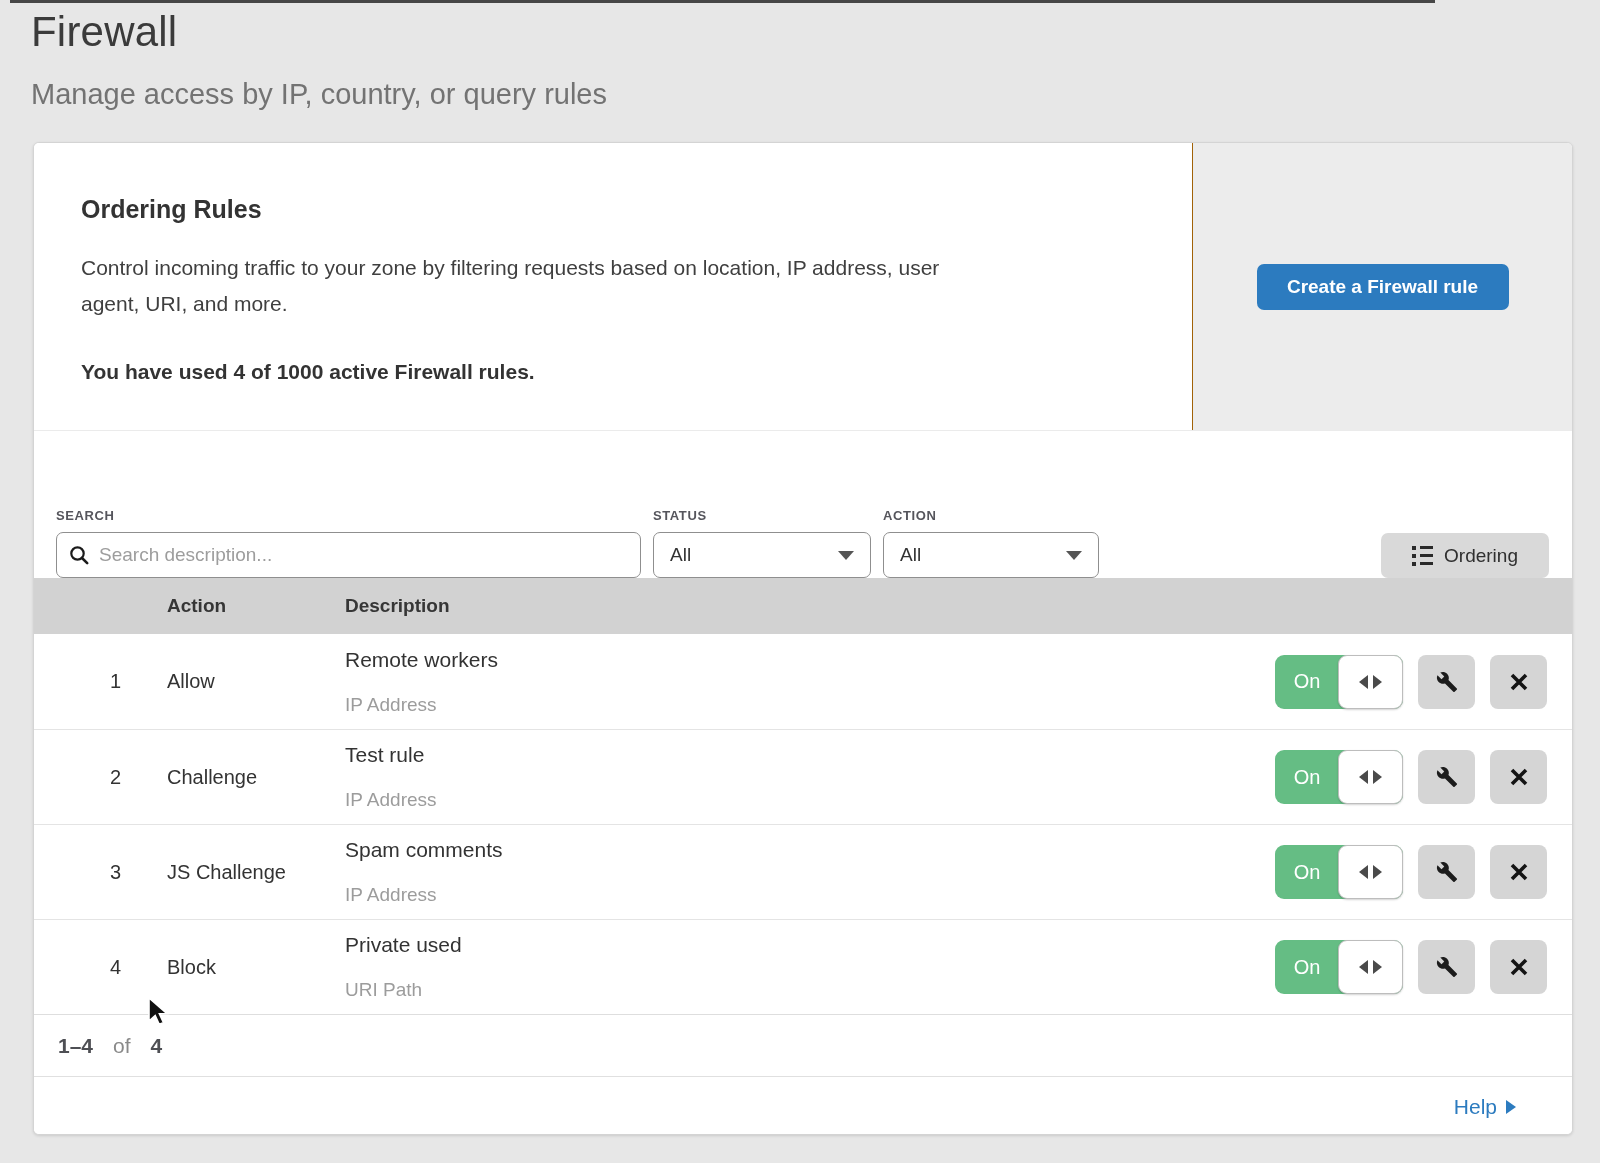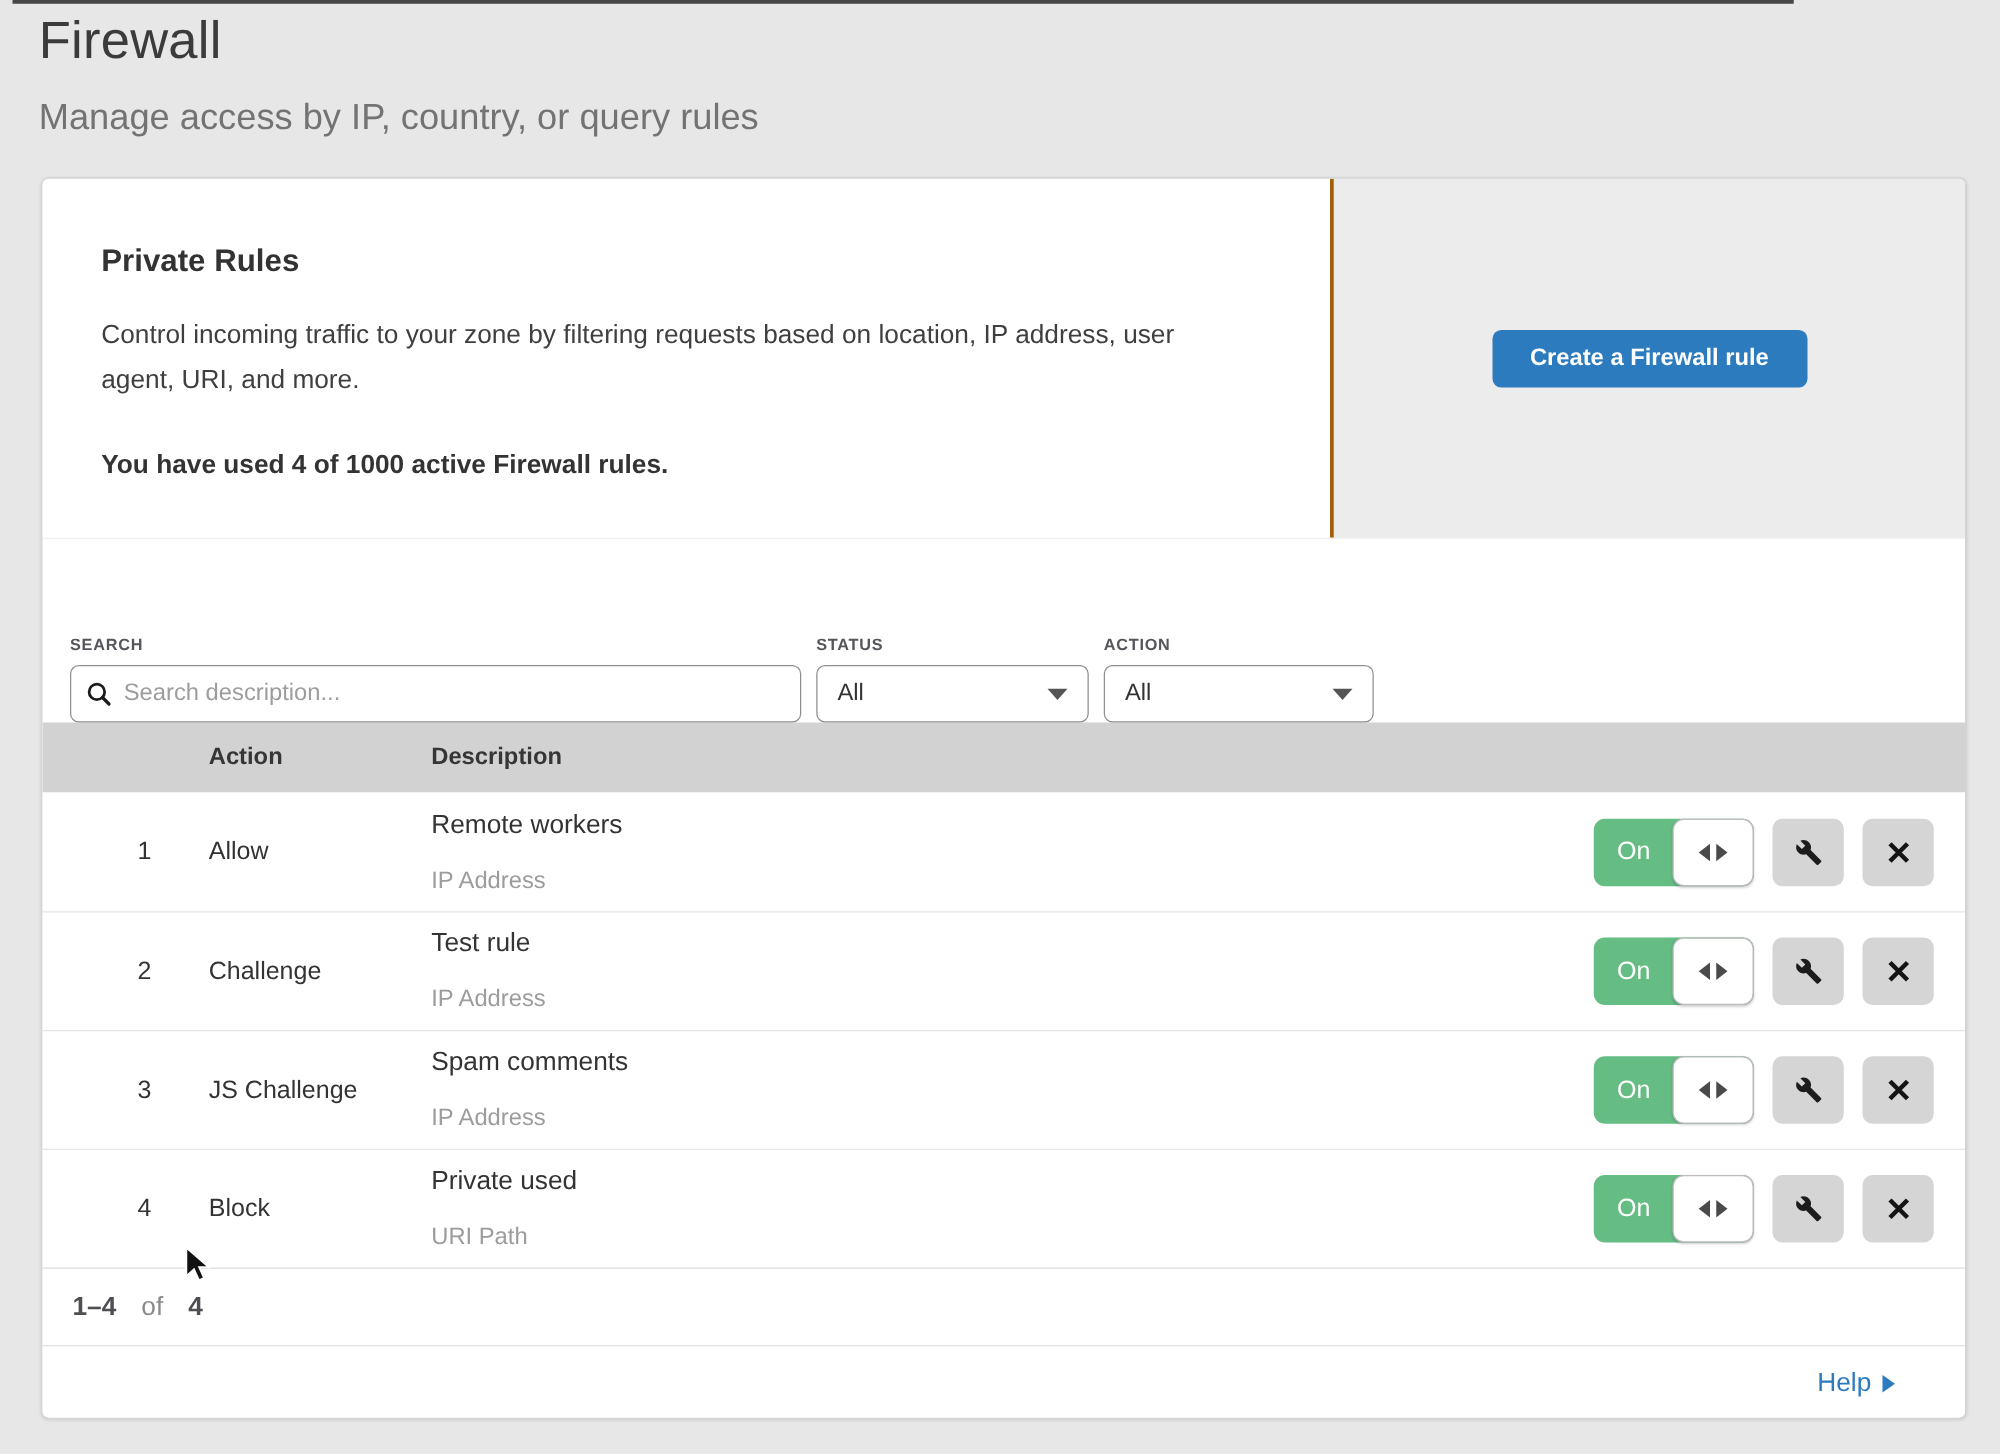--- a/index.html
+++ b/index.html
@@ -30,21 +30,21 @@
     overflow: hidden;
   }
 
   
   .intro { display: flex; height: 288px; border-bottom: 1px solid #ebebeb; }
   .intro-left { flex: 1; padding: 52px 40px 0 47px; background: #fff; }
   .intro-heading { font-size: 25px; font-weight: 700; color: #333; margin-bottom: 26px; }
   .intro-desc { font-size: 21px; color: #3f3f3f; line-height: 36px; max-width: 900px; margin-bottom: 38px; }
   .intro-usage { font-size: 21px; font-weight: 700; color: #333; }
   .intro-right {
-    width: 508px; background: #ececec; border-left: 3px solid #a16207;
+    width: 380px; background: #ececec; border-left: 1px solid #a16207;
     display: flex; align-items: center; justify-content: center;
   }
   .btn-primary {
     background: #2c7bbf; color: #fff; border: none; border-radius: 7px;
     width: 252px; height: 46px; font-size: 19px; font-weight: 700;
     font-family: "Liberation Sans", sans-serif; cursor: pointer;
   }
 
   
   .filters { height: 147px; padding: 24px 23px 0 22px; display: flex; align-items: flex-end; }
@@ -153,21 +153,21 @@
 
 <header class="page-header">
   <div class="page-title">Firewall</div>
   <div class="page-subtitle">Manage access by IP, country, or query rules</div>
 </header>
 
 <div class="card">
 
   <div class="intro">
     <div class="intro-left">
-      <div class="intro-heading">Private Rules</div>
+      <div class="intro-heading">Ordering Rules</div>
       <p class="intro-desc">Control incoming traffic to your zone by filtering requests based on location, IP address, user agent, URI, and more.</p>
       <p class="intro-usage">You have used 4 of 1000 active Firewall rules.</p>
     </div>
     <div class="intro-right">
       <button class="btn-primary">Create a Firewall rule</button>
     </div>
   </div>
 
   <div class="filters">
     <div class="search-filter">
@@ -192,20 +192,37 @@
     <div class="select-filter">
       <span class="filter-label">ACTION</span>
       <div class="select select-action">
         <span>All</span>
         <span class="caret-down"></span>
       </div>
     </div>
 
     <div class="filters-spacer"></div>
 
+    <button class="ordering-btn">
+      <span class="list-icon">
+        <span class="li-row">
+            <span class="li-dot"></span>
+            <span class="li-bar"></span>
+          </span>
+        <span class="li-row">
+            <span class="li-dot"></span>
+            <span class="li-bar"></span>
+          </span>
+        <span class="li-row">
+            <span class="li-dot"></span>
+            <span class="li-bar"></span>
+          </span>
+      </span>
+      <span>Ordering</span>
+    </button>
   </div>
 
   <div class="table-header">
     <div class="col-num"></div>
     <div class="col-action">Action</div>
     <div class="col-desc">Description</div>
   </div>
 
   <div class="rule-row">
     <div class="cell-num">1</div>

